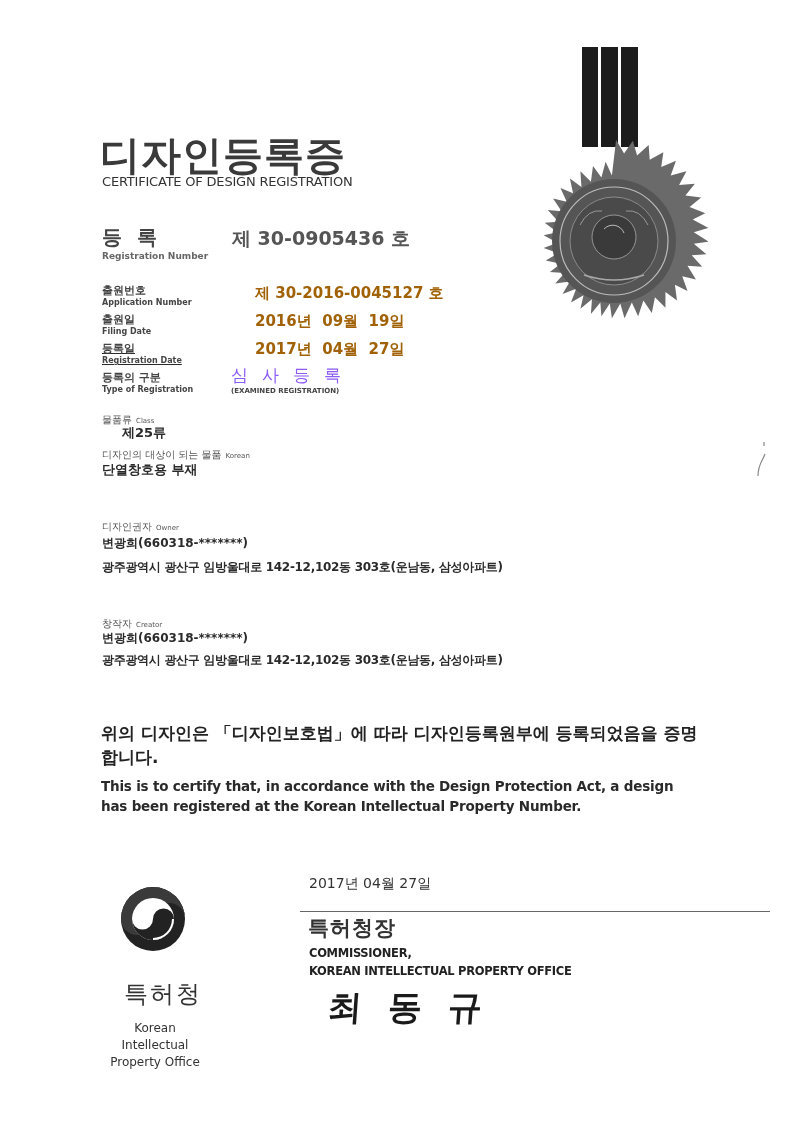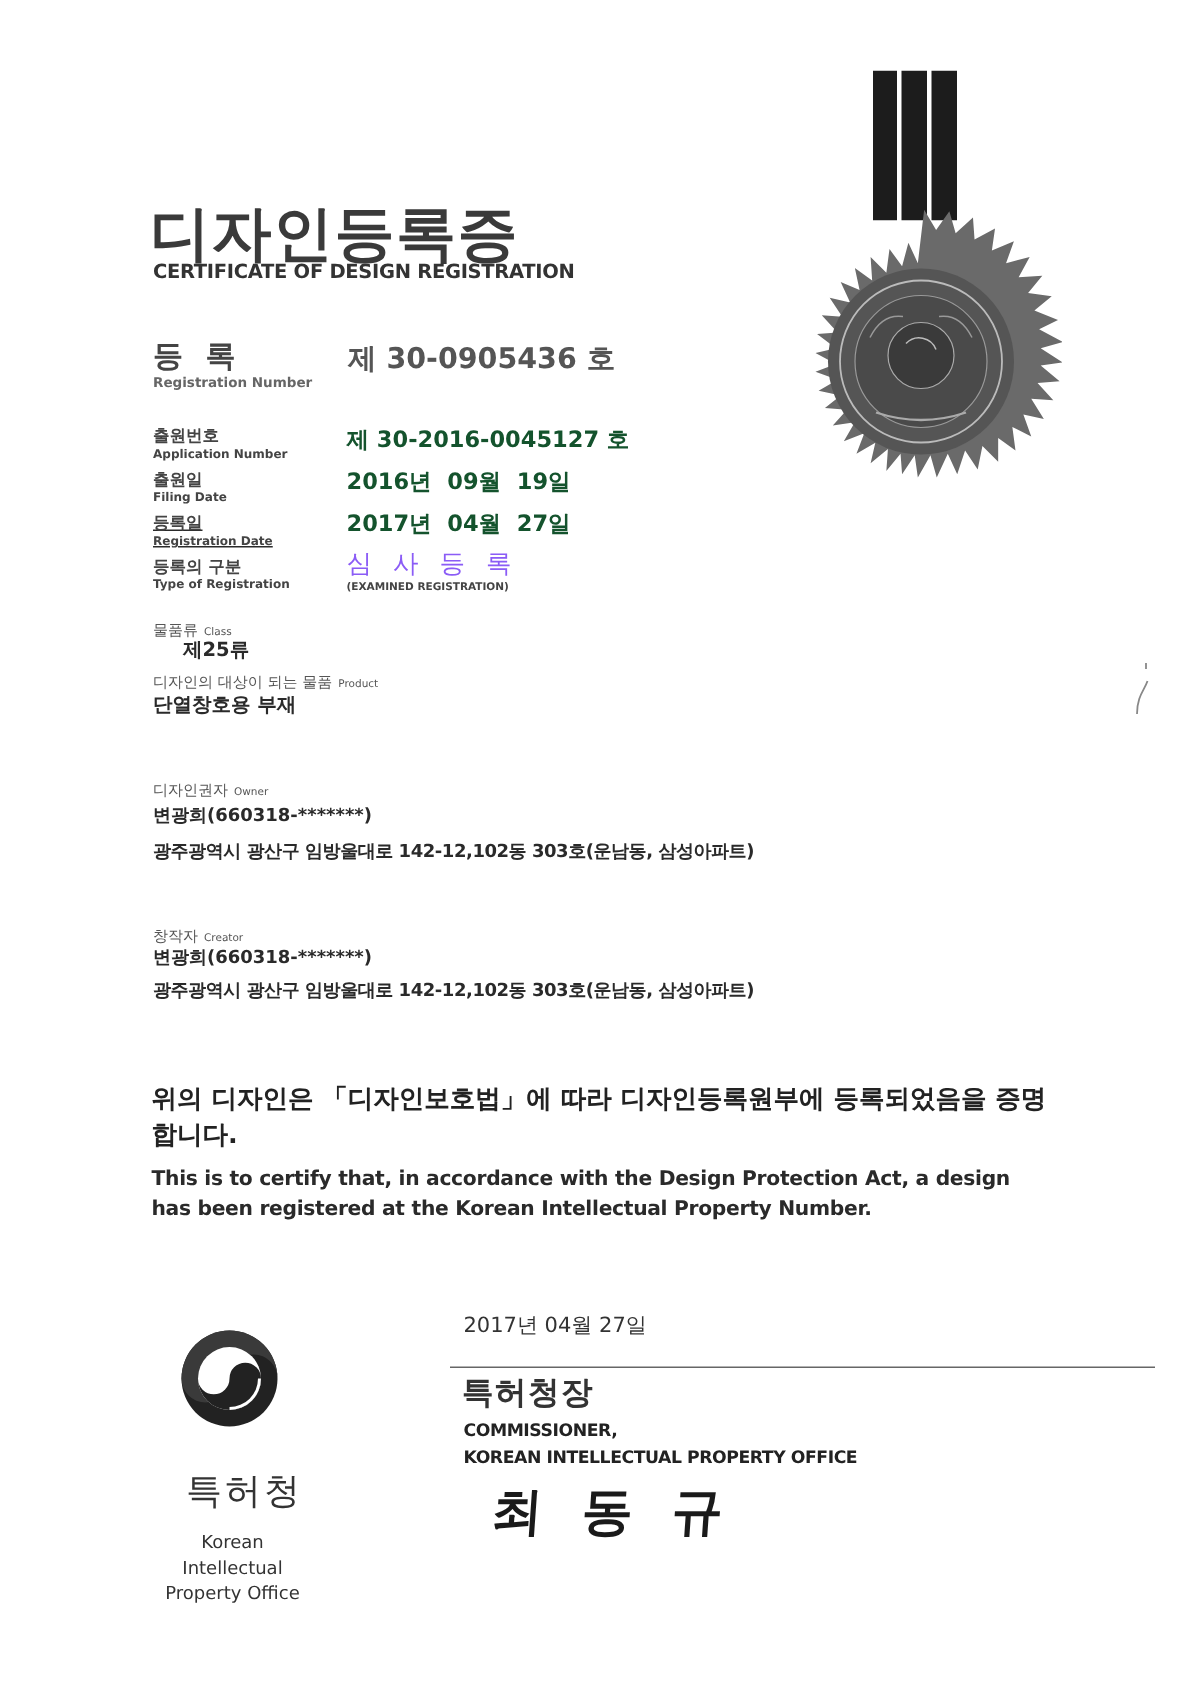--- a/index.html
+++ b/index.html
@@ -2,28 +2,28 @@
 <html><head>
 <meta charset="utf-8">
 <style>
   html, body { margin: 0; padding: 0; }
   body {
     width: 793px; height: 1122px; background: #ffffff; position: relative; overflow: hidden;
     font-family: "DejaVu Sans", "Liberation Sans", sans-serif; color: #2a2a2a;
   }
   .abs { position: absolute; white-space: nowrap; }
   .title-ko { left: 100px; top: 128px; font-size: 40px; font-weight: bold; color: #3a3a3a; letter-spacing: 1px; }
-  .title-en { left: 102px; top: 174px; font-size: 13px; font-weight: bold; color: #333; letter-spacing: -0.2px; }
+  .title-en { left: 102px; top: 174px; font-size: 13px; font-weight: normal; color: #333; letter-spacing: -0.2px; }
   .reg-label-ko { left: 102px; top: 224px; font-size: 20px; font-weight: bold; color: #444; letter-spacing: 4px; }
   .reg-label-en { left: 102px; top: 251px; font-size: 9px; font-weight: bold; color: #666; }
   .reg-value { left: 232px; top: 226px; font-size: 19px; font-weight: bold; color: #555; }
 
   .row-label-ko { font-size: 11px; font-weight: bold; color: #444; }
   .row-label-en { font-size: 8px; font-weight: bold; color: #444; }
-  .row-value { font-size: 15px; font-weight: bold; color: #14532d; }
+  .row-value { font-size: 15px; font-weight: bold; color: #a16207; margin-left: 24px; }
   .exam-main { font-size: 17px; font-weight: normal; color: #8b5cf6; letter-spacing: 14px; text-align: center; }
   .exam-sub { font-size: 7px; font-weight: bold; color: #444; }
 
   .small-ko { font-size: 10px; color: #555; }
   .small-en { font-size: 7px; color: #555; margin-left: 4px; }
   .bold-line { font-size: 13px; font-weight: bold; color: #2a2a2a; }
   .addr { font-size: 12px; font-weight: bold; color: #2a2a2a; letter-spacing: -0.3px; }
 
   .cert-ko { left: 101px; top: 721px; font-size: 17px; font-weight: bold; color: #222; line-height: 24px; white-space: normal; width: 600px; }
   .cert-en { left: 101px; top: 776px; font-size: 13.5px; font-weight: bold; color: #2a2a2a; line-height: 20px; white-space: normal; width: 600px; letter-spacing: -0.2px; }
@@ -79,21 +79,21 @@
   <div class="exam-main">심사등록</div>
   <div class="exam-sub">(EXAMINED REGISTRATION)</div>
 </div>
 
 <div class="abs" style="left:102px; top:408px;">
   <span class="small-ko">물품류</span><span class="small-en">Class</span>
 </div>
 <div class="abs bold-line" style="left:102px; top:424px;margin-left:20px;">제25류</div>
 
 <div class="abs" style="left:102px; top:443px;">
-  <span class="small-ko">디자인의 대상이 되는 물품</span><span class="small-en">Product</span>
+  <span class="small-ko">디자인의 대상이 되는 물품</span><span class="small-en">Korean</span>
 </div>
 <div class="abs bold-line" style="left:102px; top:461px;">단열창호용 부재</div>
 
 <div class="abs" style="left:102px; top:515px;">
   <span class="small-ko">디자인권자</span><span class="small-en">Owner</span>
 </div>
 <div class="abs bold-line" style="left:102px; top:535px; font-size:12px;">변광희(660318-*******)</div>
 <div class="abs addr" style="left:102px; top:559px;">광주광역시 광산구 임방울대로 142-12,102동 303호(운남동, 삼성아파트)</div>
 
 <div class="abs" style="left:102px; top:612px;">

